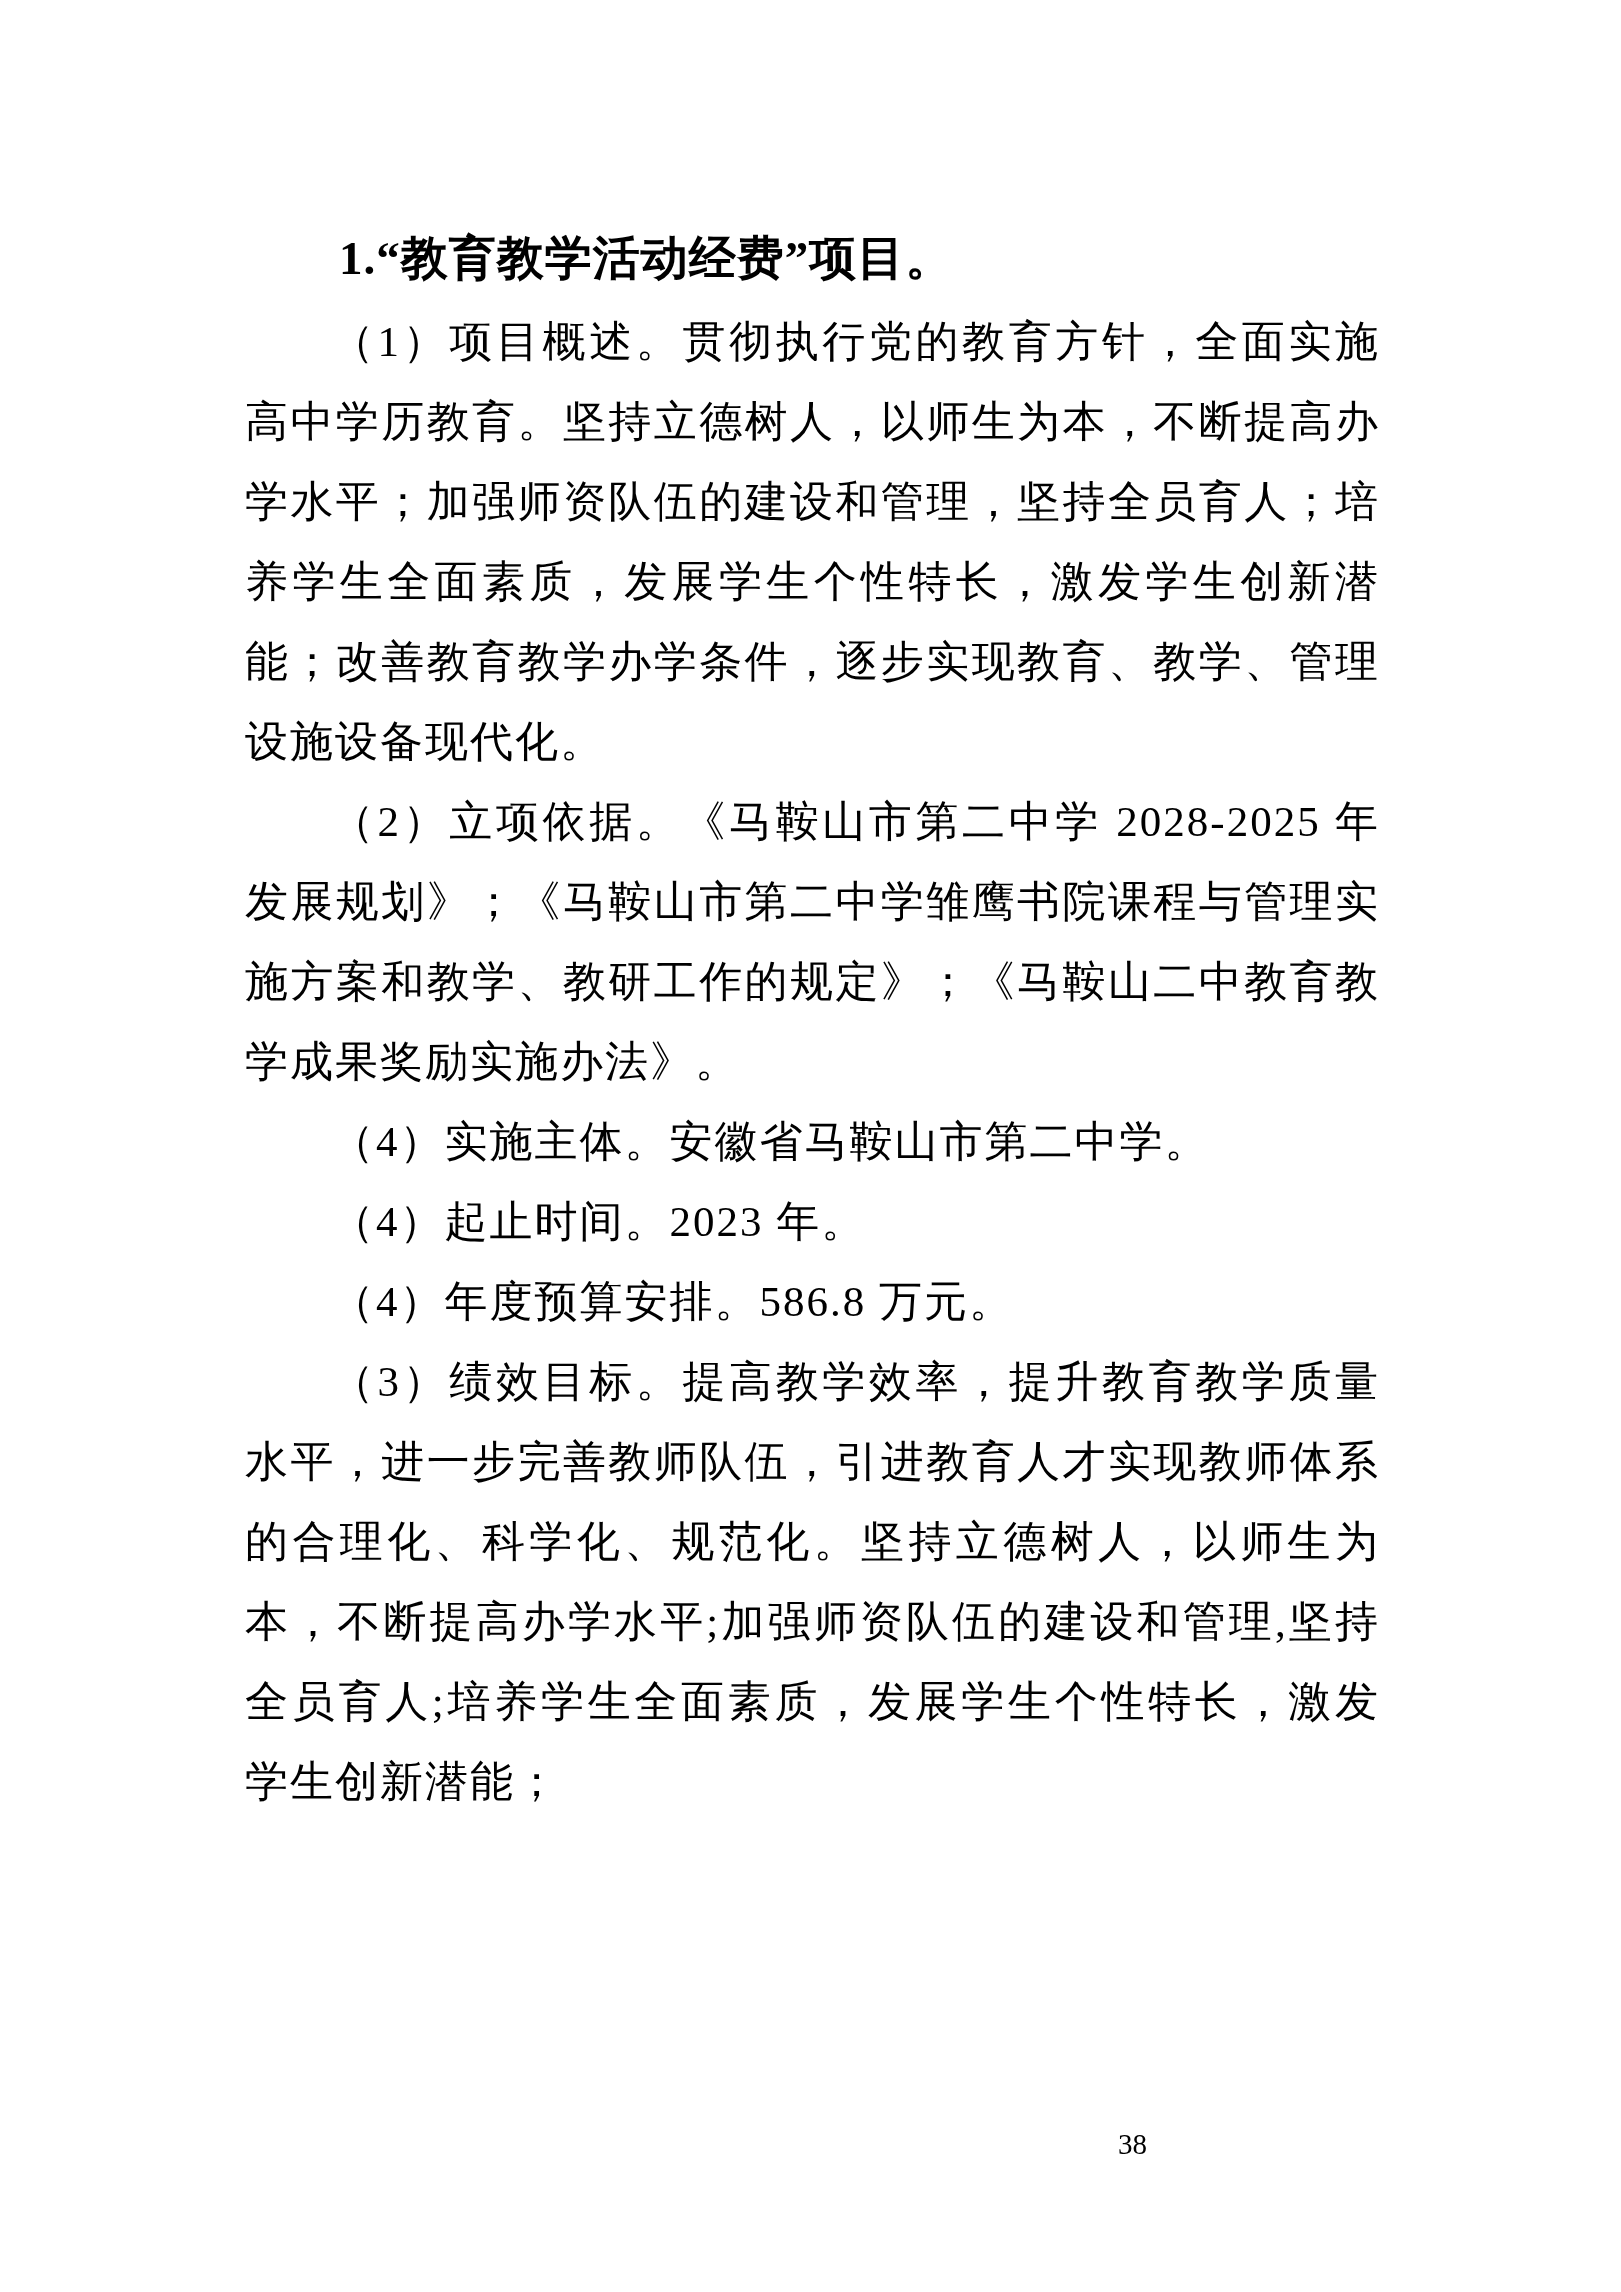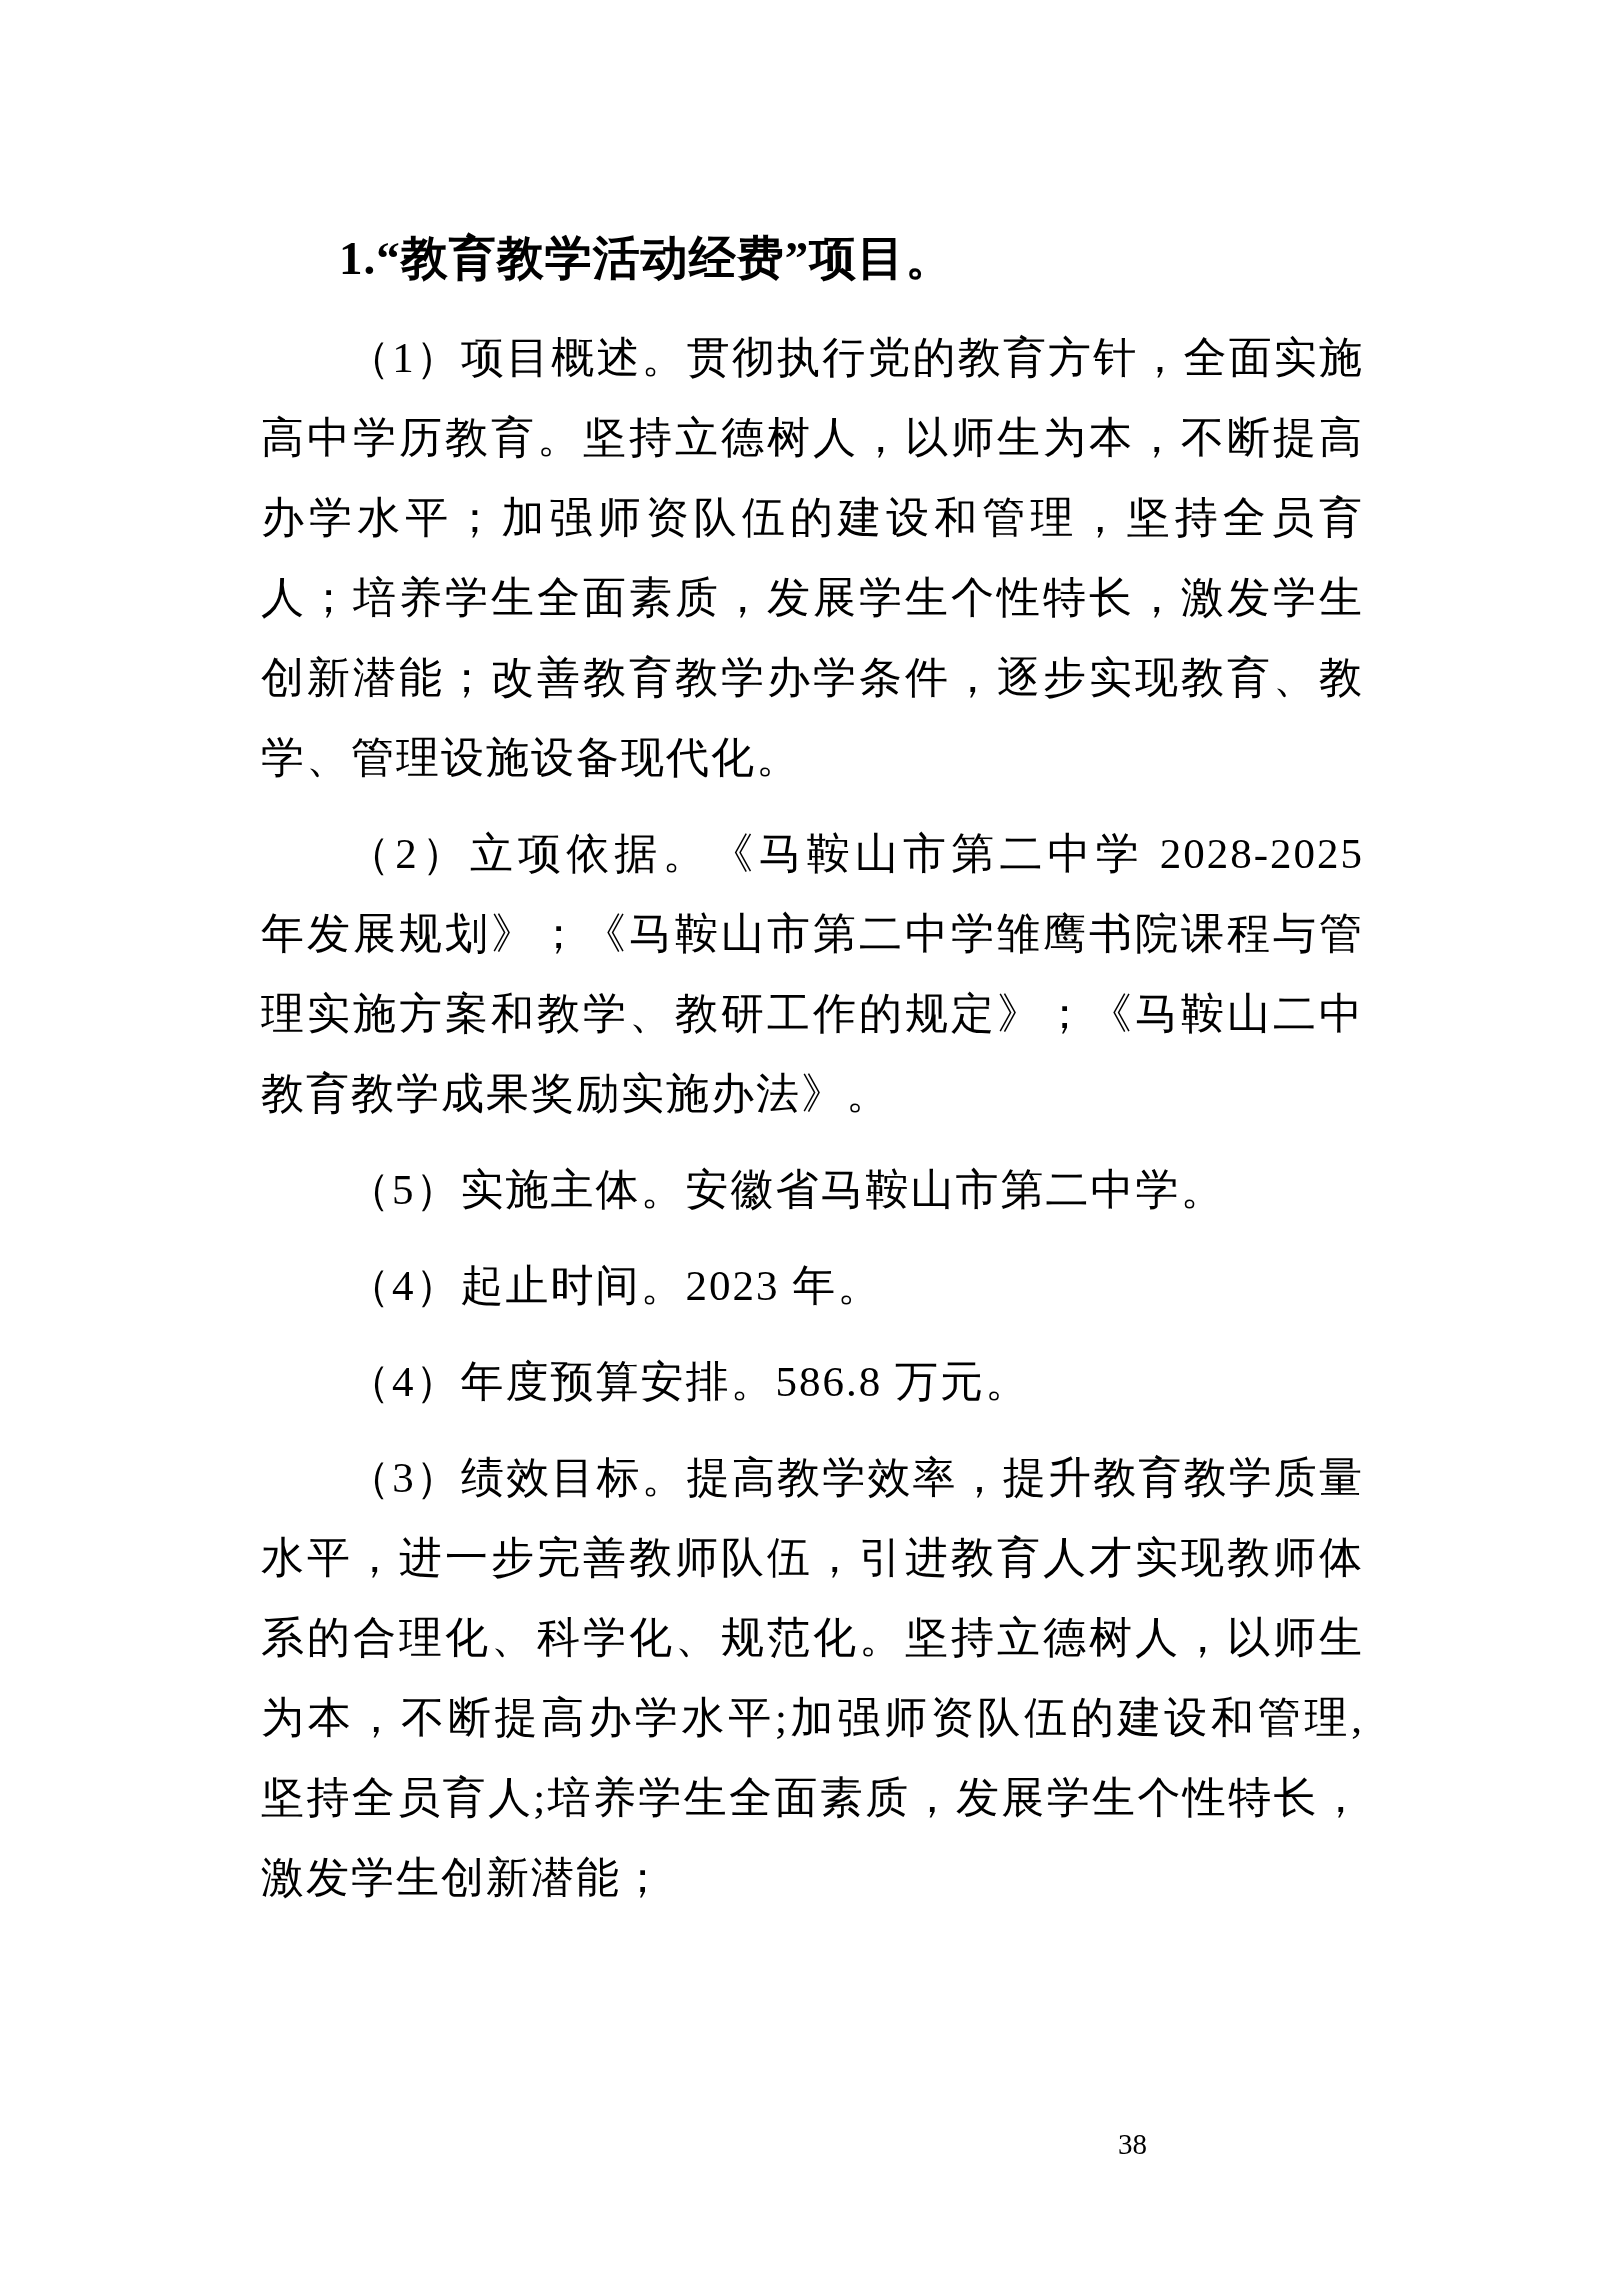--- a/index.html
+++ b/index.html
@@ -25,21 +25,21 @@
   }
   .doc-title {
     font-size: 47px;
     font-weight: bold;
     line-height: 88px;
     text-indent: 2em;
     letter-spacing: 1px;
     white-space: nowrap;
   }
   .para {
-    margin: 16px;
+    margin: 0;
     font-size: 43px;
     line-height: 80px;
     letter-spacing: 2px;
     text-align: justify;
     text-justify: inter-character;
     text-indent: 2em;
     word-break: normal;
     overflow-wrap: break-word;
   }
   .page-number {
@@ -51,20 +51,20 @@
   }
 </style>
 </head>
 <body>
 
 <div class="page">
   <div class="content">
     <div class="doc-title">1.“教育教学活动经费”项目。</div>
     <p class="para">（1）项目概述。贯彻执行党的教育方针，全面实施高中学历教育。坚持立德树人，以师生为本，不断提高办学水平；加强师资队伍的建设和管理，坚持全员育人；培养学生全面素质，发展学生个性特长，激发学生创新潜能；改善教育教学办学条件，逐步实现教育、教学、管理设施设备现代化。</p>
     <p class="para">（2）立项依据。《马鞍山市第二中学 2028-2025 年发展规划》；《马鞍山市第二中学雏鹰书院课程与管理实施方案和教学、教研工作的规定》；《马鞍山二中教育教学成果奖励实施办法》。</p>
-    <p class="para">（5）实施主体。安徽省马鞍山市第二中学。</p>
+    <p class="para">（4）实施主体。安徽省马鞍山市第二中学。</p>
     <p class="para">（4）起止时间。2023 年。</p>
     <p class="para">（4）年度预算安排。586.8 万元。</p>
     <p class="para">（3）绩效目标。提高教学效率，提升教育教学质量水平，进一步完善教师队伍，引进教育人才实现教师体系的合理化、科学化、规范化。坚持立德树人，以师生为本，不断提高办学水平;加强师资队伍的建设和管理,坚持全员育人;培养学生全面素质，发展学生个性特长，激发学生创新潜能；</p>
   </div>
   <div class="page-number">38</div>
 </div>
 
 
 </body></html>

